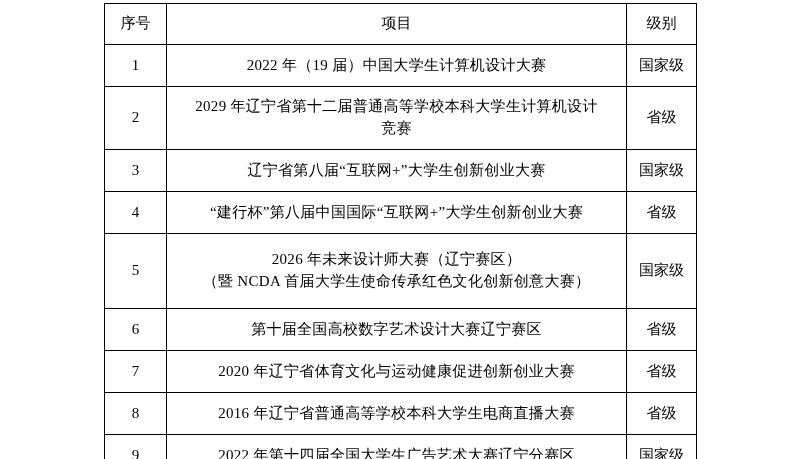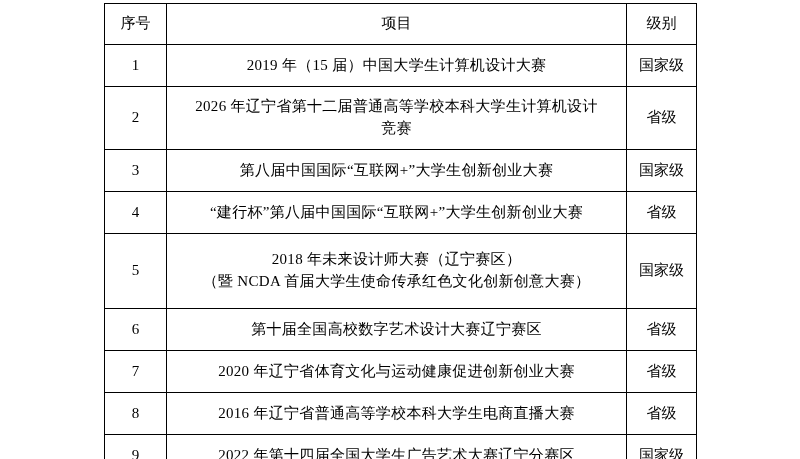--- a/index.html
+++ b/index.html
@@ -82,58 +82,58 @@
           <th>序号</th>
           <th>项目</th>
           <th>级别</th>
         </tr>
       </thead>
       <tbody>
         <tr class="row-h2">
           <td class="cell-num">1</td>
           <td class="cell-item">
             <span class="multi-line">
-              <span>2019 年（15 届）中国大学生计算机设计大赛</span>
+              <span>2022 年（19 届）中国大学生计算机设计大赛</span>
             </span>
           </td>
           <td class="cell-level">国家级</td>
         </tr>
         <tr class="row-tall">
           <td class="cell-num">2</td>
           <td class="cell-item">
             <span class="multi-line">
-              <span>2026 年辽宁省第十二届普通高等学校本科大学生计算机设计</span>
+              <span>2029 年辽宁省第十二届普通高等学校本科大学生计算机设计</span>
               <span>竞赛</span>
             </span>
           </td>
           <td class="cell-level">省级</td>
         </tr>
         <tr class="row-h2">
           <td class="cell-num">3</td>
           <td class="cell-item">
             <span class="multi-line">
-              <span>第八届中国国际“互联网+”大学生创新创业大赛</span>
+              <span>辽宁省第八届“互联网+”大学生创新创业大赛</span>
             </span>
           </td>
           <td class="cell-level">国家级</td>
         </tr>
         <tr class="row-h2">
           <td class="cell-num">4</td>
           <td class="cell-item">
             <span class="multi-line">
               <span>“建行杯”第八届中国国际“互联网+”大学生创新创业大赛</span>
             </span>
           </td>
           <td class="cell-level">省级</td>
         </tr>
         <tr class="row-xtall">
           <td class="cell-num">5</td>
           <td class="cell-item">
             <span class="multi-line">
-              <span>2018 年未来设计师大赛（辽宁赛区）</span>
+              <span>2026 年未来设计师大赛（辽宁赛区）</span>
               <span>（暨 NCDA 首届大学生使命传承红色文化创新创意大赛）</span>
             </span>
           </td>
           <td class="cell-level">国家级</td>
         </tr>
         <tr class="row-h2">
           <td class="cell-num">6</td>
           <td class="cell-item">
             <span class="multi-line">
               <span>第十届全国高校数字艺术设计大赛辽宁赛区</span>

